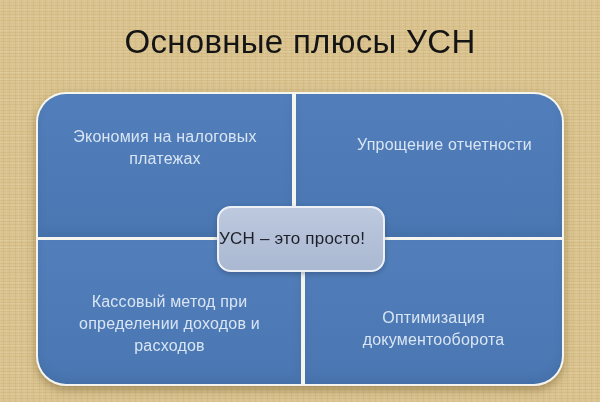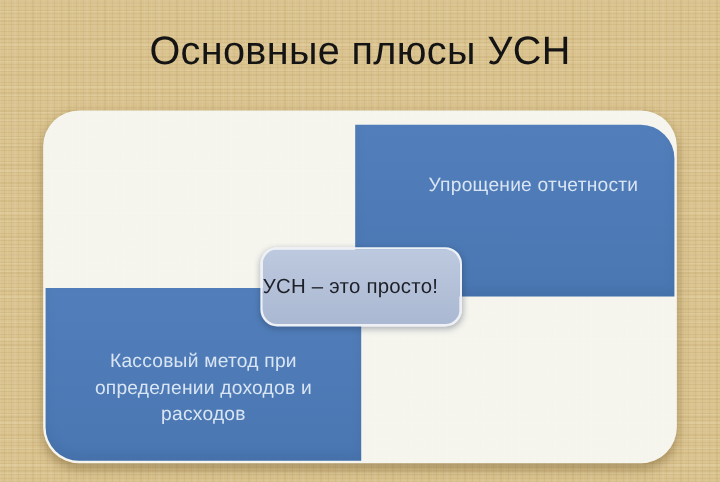--- a/index.html
+++ b/index.html
@@ -45,21 +45,21 @@
   .quad {
     position: absolute;
     box-sizing: border-box;
     background: linear-gradient(180deg, #527fbb 0%, #4a77b2 100%);
     display: flex;
     align-items: center;
     justify-content: center;
     box-shadow: inset 0 -5px 9px rgba(25,45,85,0.10);
   }
   .quad-tl { left: 2px;   top: 2px;   width: 254px; height: 143px; border-radius: 28px 0 0 0; padding-bottom: 36px; }
-  .quad-tr { left: 260px; top: 12px;   width: 266px; height: 143px; border-radius: 0 28px 0 0; padding-bottom: 42px; padding-left: 31px; }
+  .quad-tr { left: 260px; top: 2px;   width: 266px; height: 143px; border-radius: 0 28px 0 0; padding-bottom: 42px; padding-left: 31px; }
   .quad-bl { left: 2px;   top: 148px; width: 263px; height: 144px; border-radius: 0 0 0 28px; padding-top: 24px; }
   .quad-br { left: 269px; top: 148px; width: 257px; height: 144px; border-radius: 0 0 28px 0; padding-top: 34px; }
   .quad-label {
     margin: 0;
     white-space: pre-line;
     text-align: center;
     font-size: 16px;
     line-height: 22px;
     letter-spacing: 0.2px;
     color: #d9e5f3;
@@ -88,31 +88,39 @@
 </style>
 </head>
 <body>
 
 <div class="slide">
 
   <div class="slide-title">Основные плюсы УСН</div>
 
   <div class="matrix">
 
+    <div class="quad quad-tl">
+      <p class="quad-label">Экономия на налоговых
+платежах</p>
+    </div>
 
     <div class="quad quad-tr">
       <p class="quad-label">Упрощение отчетности</p>
     </div>
 
     <div class="quad quad-bl">
       <p class="quad-label">Кассовый метод при
 определении доходов и
 расходов</p>
     </div>
 
+    <div class="quad quad-br">
+      <p class="quad-label">Оптимизация
+документооборота</p>
+    </div>
 
   </div>
 
   <div class="center-box">
     <span class="center-label">УСН – это просто!</span>
   </div>
 
 </div>
 
 </body></html>

